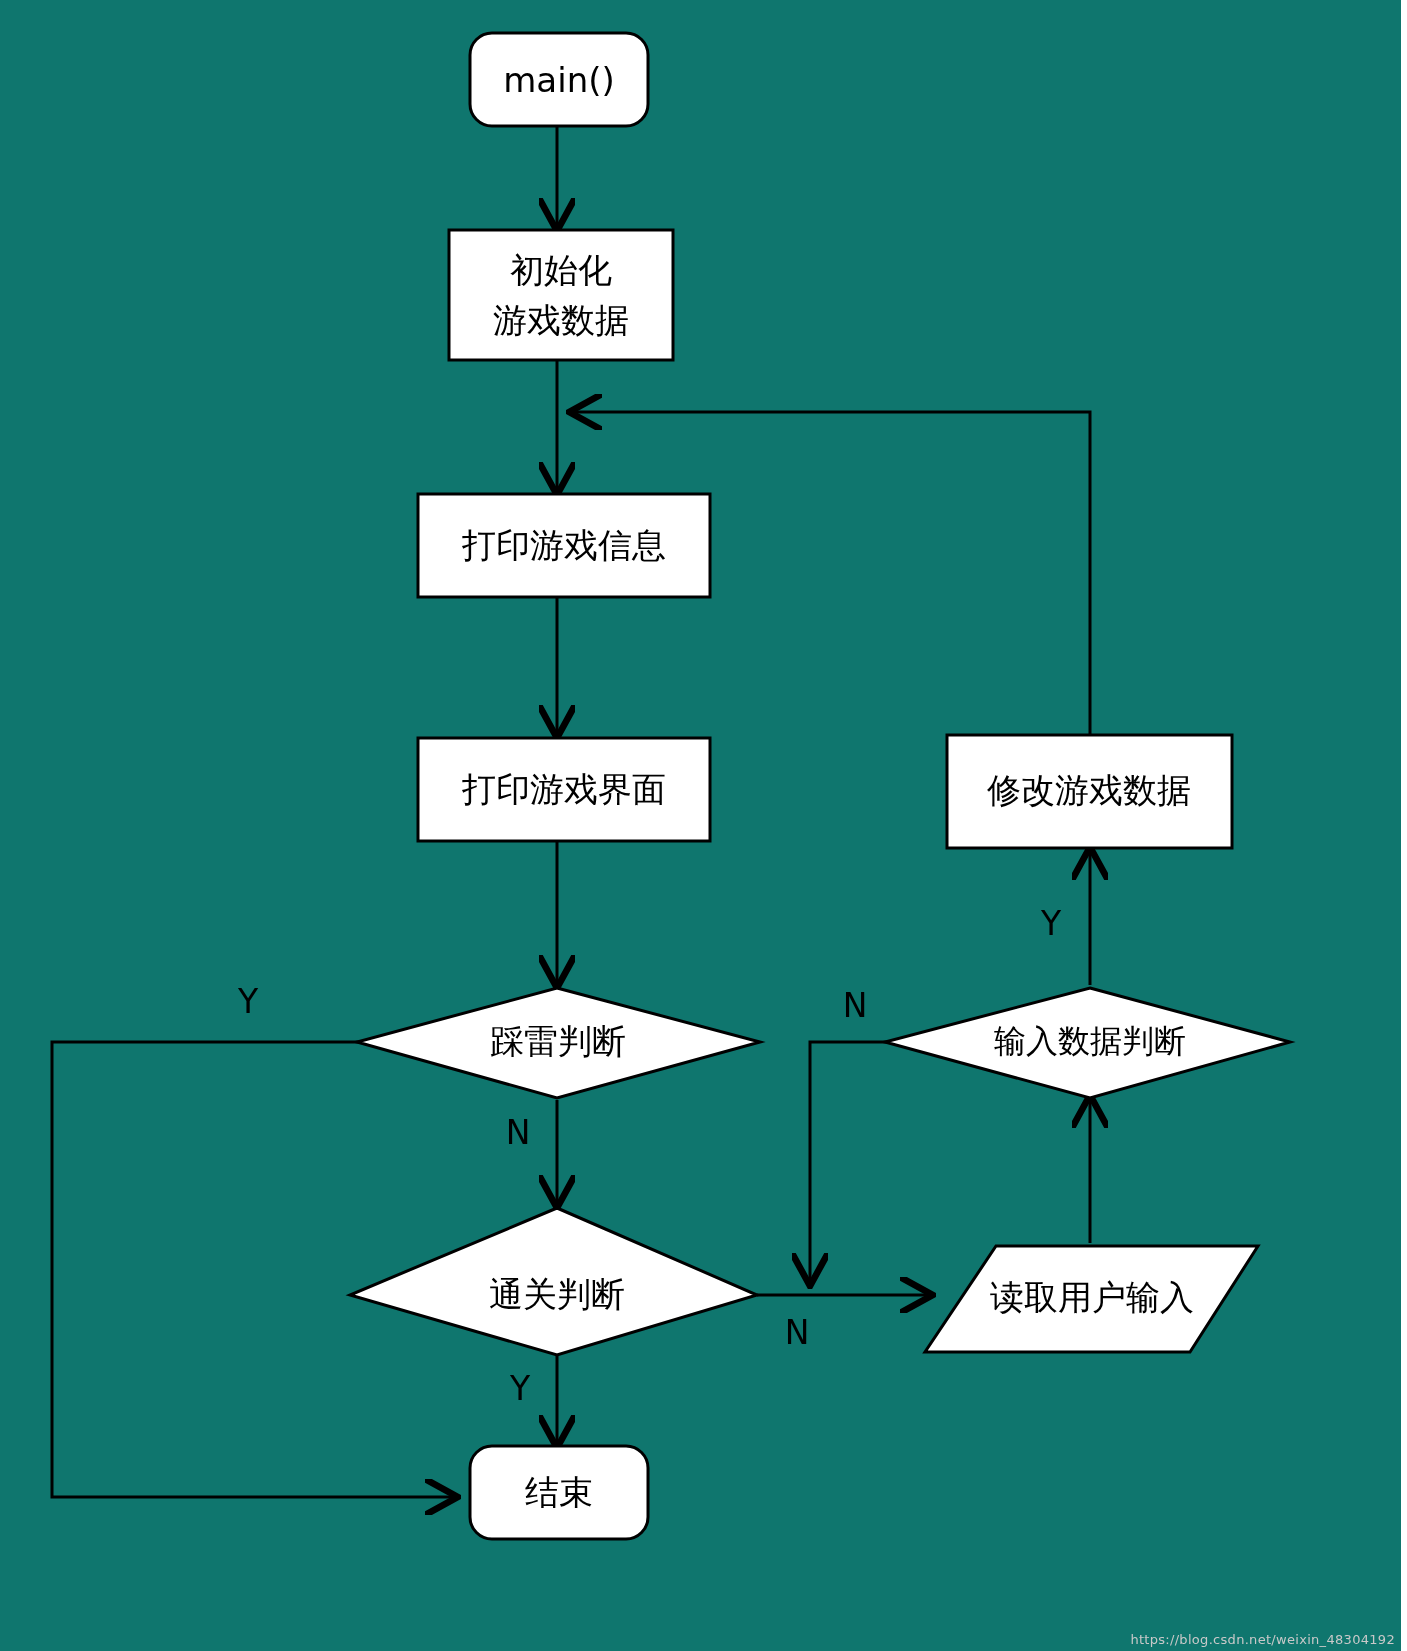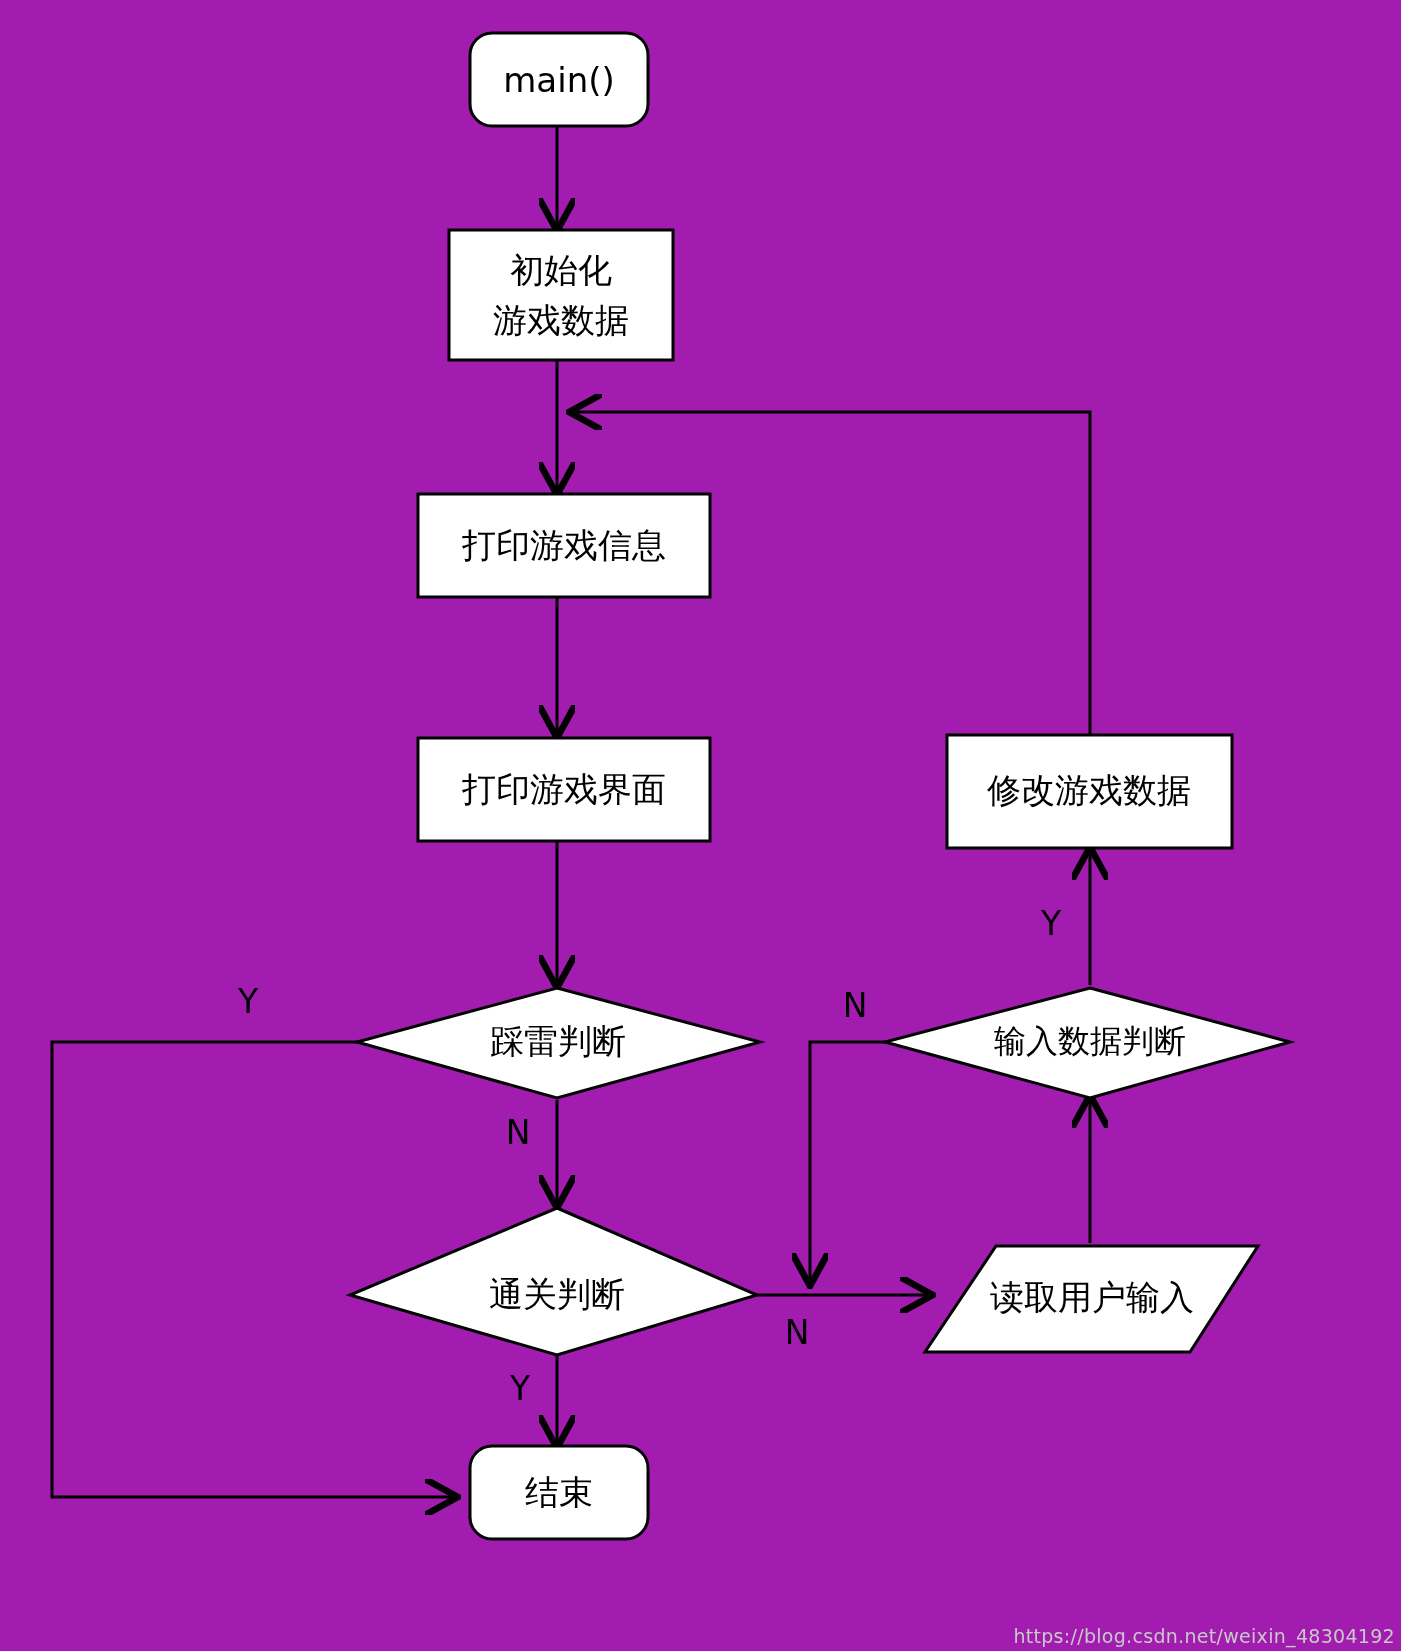--- a/index.html
+++ b/index.html
@@ -7,21 +7,21 @@
     padding: 0;
     background: #ffffff;
   }
   body {
     font-family: "DejaVu Sans", "Liberation Sans", sans-serif;
   }
   #canvas {
     position: relative;
     width: 1401px;
     height: 1651px;
-    background: #a21caf;
+    background: #0f766e;
     overflow: hidden;
   }
   svg.diagram {
     position: absolute;
     left: 0;
     top: 0;
     width: 1407px;
     height: 1651px;
   }
   .node-shape {
@@ -49,21 +49,21 @@
     font-size: 33px;
     fill: #000000;
     text-anchor: middle;
     dominant-baseline: middle;
   }
   .watermark {
     position: absolute;
     right: 6px;
     bottom: 4px;
     font-family: "DejaVu Sans", "Liberation Sans", sans-serif;
-    font-size: 19px;
+    font-size: 13px;
     color: #c9c9c9;
     letter-spacing: 0.3px;
   }
 </style>
 </head>
 <body>
 
 <div id="canvas">
 
   <svg class="diagram" viewBox="0 0 1407 1651">

